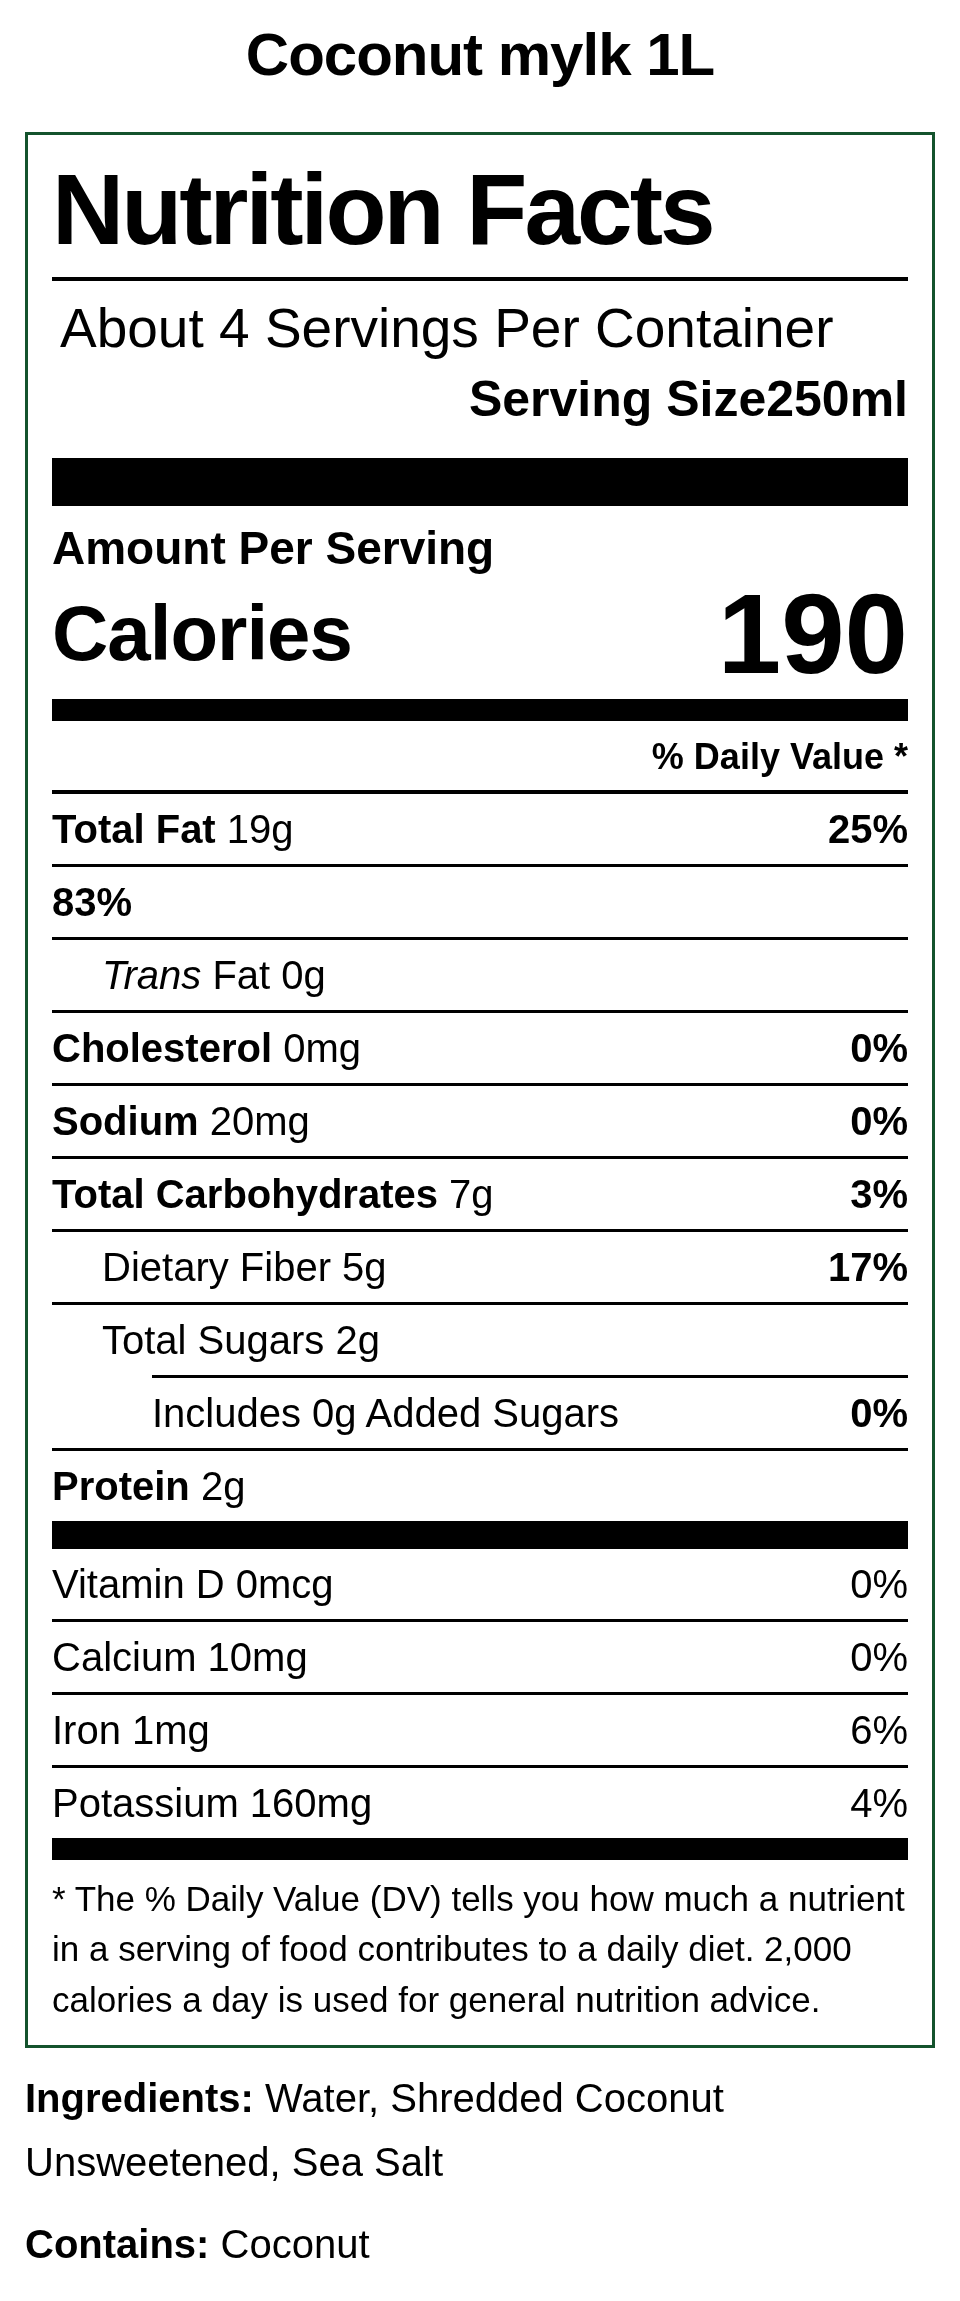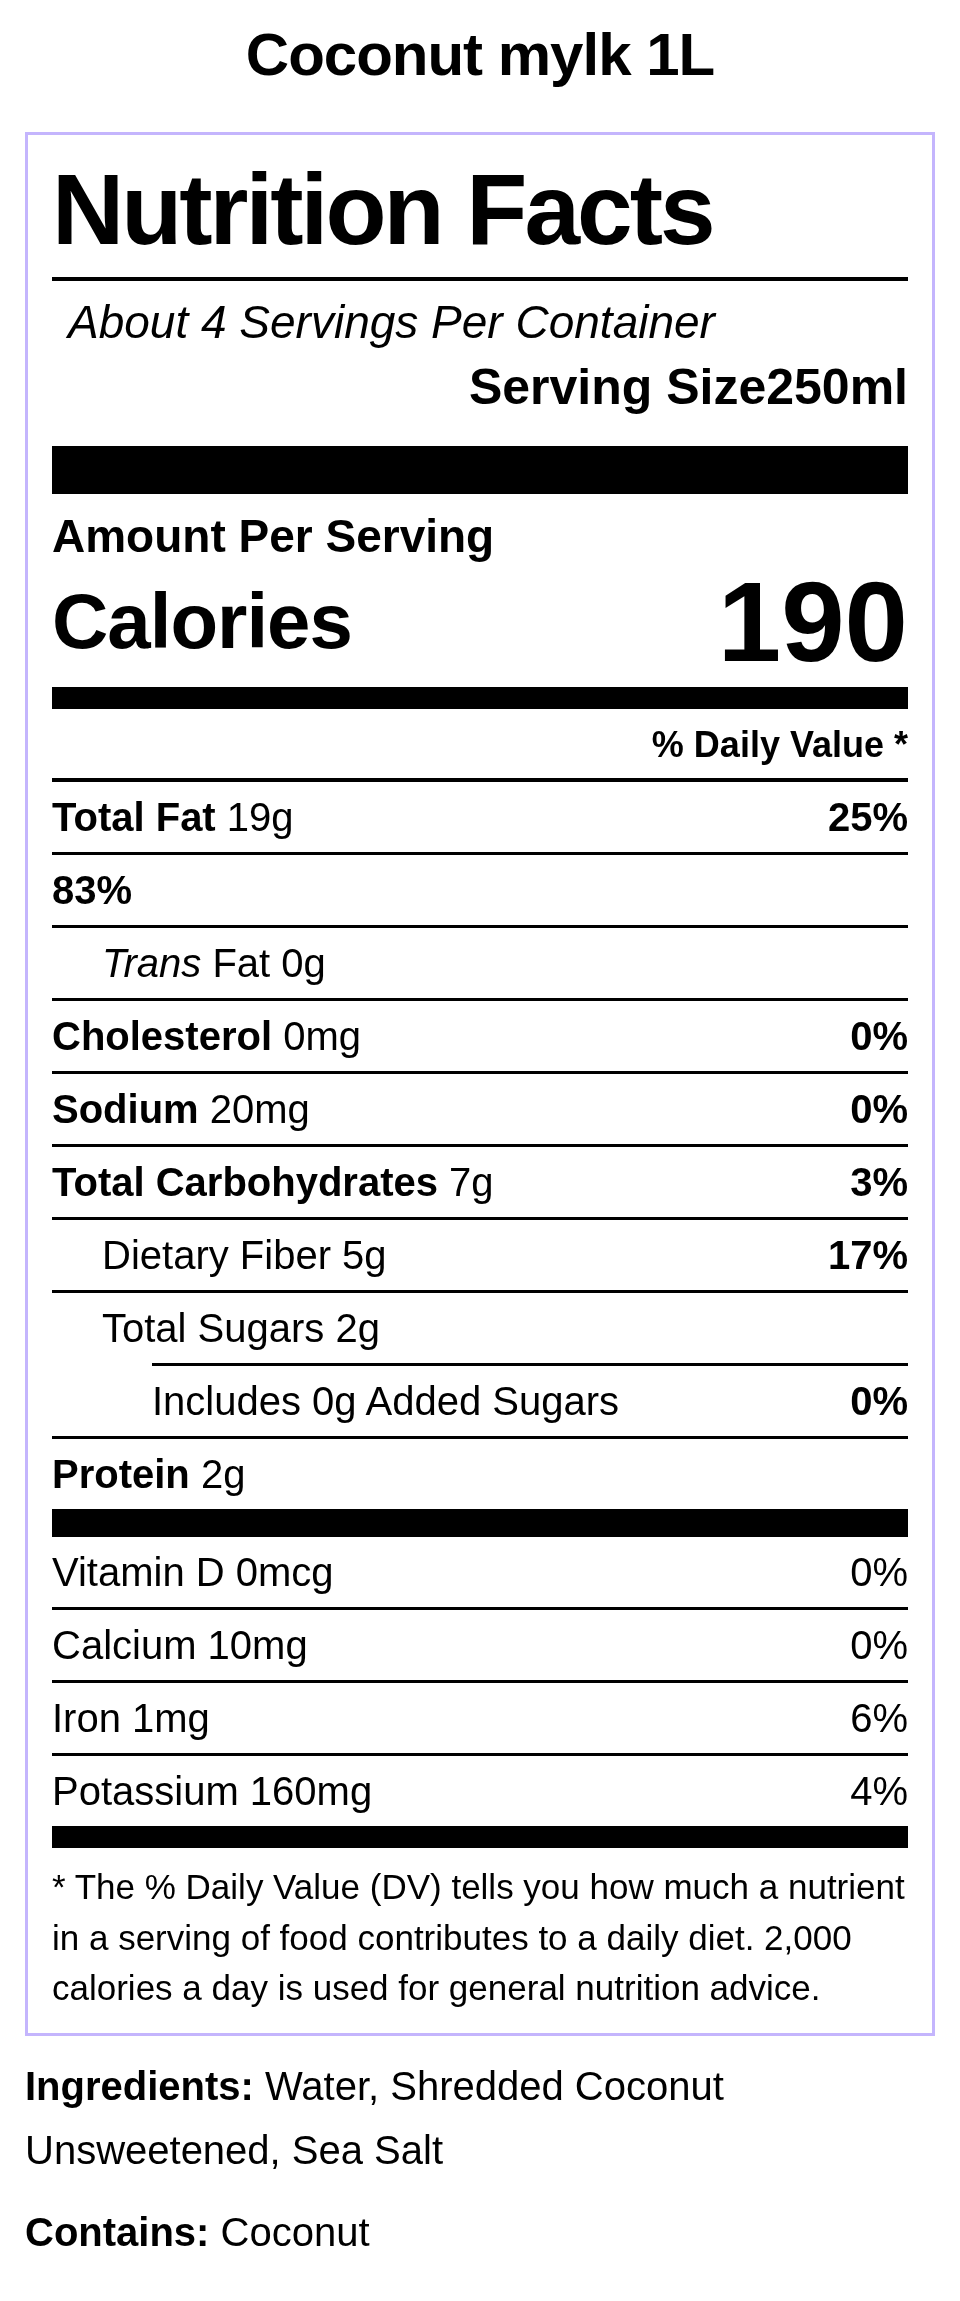--- a/index.html
+++ b/index.html
@@ -17,43 +17,42 @@
     font-size: 60px;
     font-weight: 700;
     letter-spacing: -1px;
     padding-top: 20px;
     height: 132px;
   }
 
   .nf-box {
     width: 910px;
     margin: 0 auto;
-    border: 3px solid #c4b5fd;
+    border: 3px solid #14532d;
     padding: 0 24px;
     background: #fff;
   }
 
   .nf-header {
     font-size: 100px;
     font-weight: 700;
     letter-spacing: -3px;
     line-height: 1.16;
     margin: 16px 0 10px 0;
     white-space: nowrap;
   }
 
   .rule { border: none; border-top: 4px solid #000; }
   .rule3 { border: none; border-top: 3px solid #000; }
   .rule3.ind1 { margin-left: 100px; }
 
   .servings {
-    font-size: 46px;
+    font-size: 55px;
     line-height: 1.3;
-    margin: 12px 0 2px 16px;
-    font-style: italic;
+    margin: 12px 0 2px 8px;
   }
 
   .srow {
     display: flex;
     justify-content: flex-end;
     align-items: baseline;
     font-size: 50px;
     font-weight: 700;
     line-height: 1.3;
     margin-bottom: 26px;

